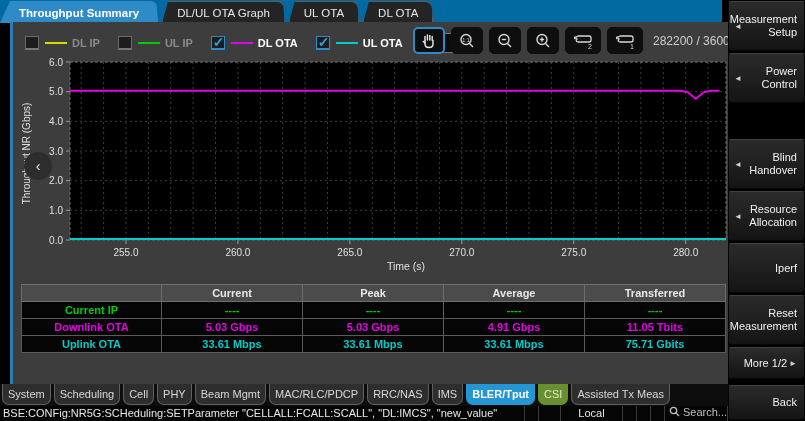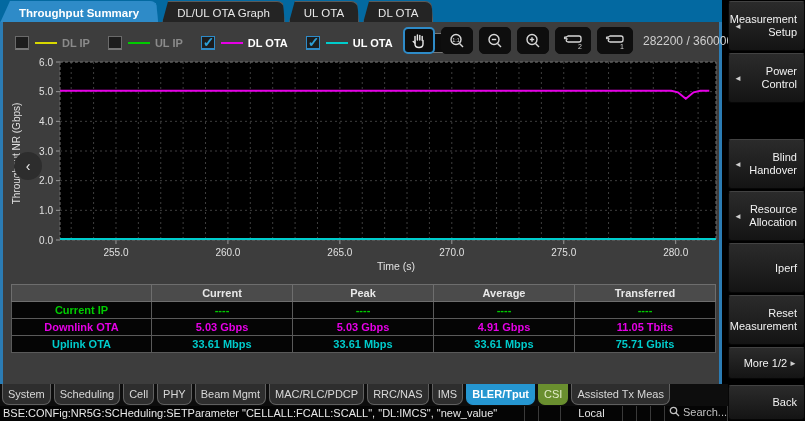--- a/index.html
+++ b/index.html
@@ -11,21 +11,21 @@
   .top-tabbar { position:absolute; left:0; top:0; width:722px; height:23px;
     background:#0369a1; display:flex; align-items:flex-end; }
   .ttab { height:22px; line-height:22px; padding:0 14px; font-size:11.5px; color:#e8e8e8;
     background:#242424; border:1px solid #5a5a5a; border-bottom:none;
     margin-right:4px; border-radius:4px 8px 0 0;
     clip-path:polygon(6px 0, calc(100% - 2px) 0, 100% 100%, 0 100%); }
   .ttab.sel { background:#2e8bc8; border-color:#2e8bc8; color:#fff; font-weight:bold;
     clip-path:polygon(10px 0, calc(100% - 2px) 0, 100% 100%, 0 100%); padding:0 18px; }
 
   
-  .panel { position:absolute; left:0; top:22px; width:722px; height:362px;
+  .panel { position:absolute; left:10px; top:22px; width:722px; height:362px;
     background:#3d3d3d; border-left:3px solid #2b7cb4; border-right:3px solid #2b7cb4; }
 
   
   .legend { position:absolute; left:12px; top:6px; height:30px; display:flex; align-items:center; }
   .leg-item { display:flex; align-items:center; margin-right:18px; }
   .cbx { width:14px; height:14px; background:#1d1d1d; border:1px solid #6a6a6a;
     border-bottom:2px solid #777; margin-right:6px; position:relative; }
   .cbx.on { border-color:#2e8bc8; }
   .cbx.on::after { content:"✓"; position:absolute; left:1px; top:-3px; color:#2e9fd6;
     font-size:14px; font-weight:bold; }

